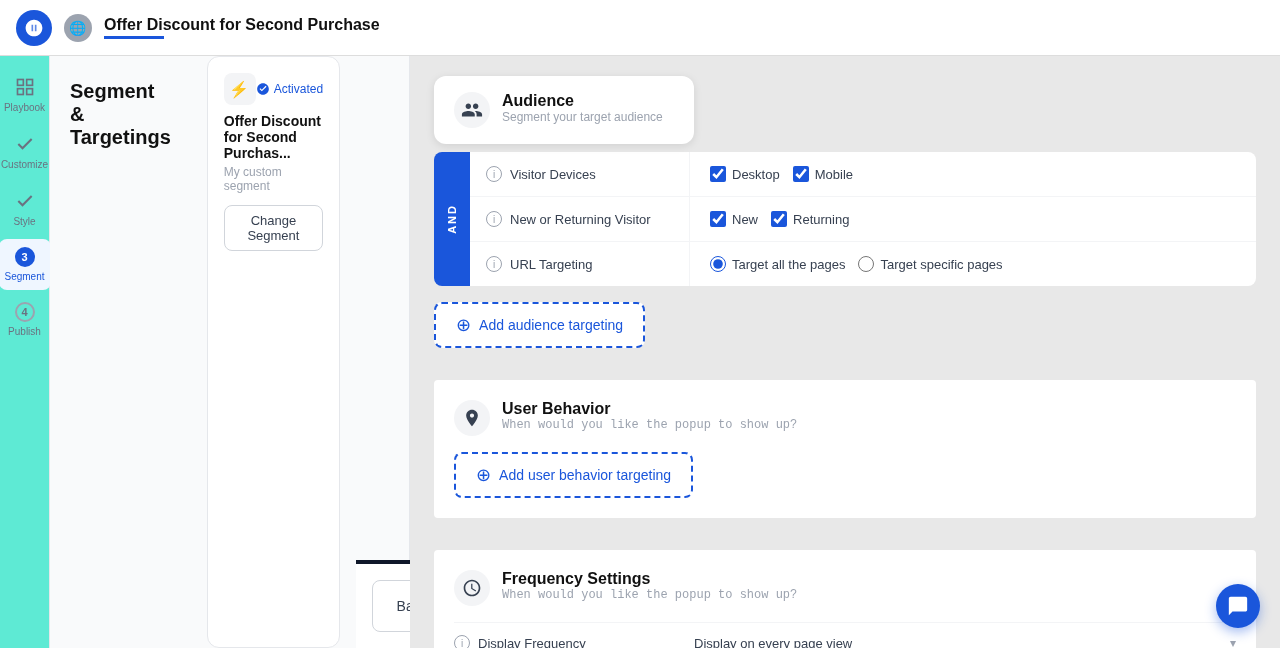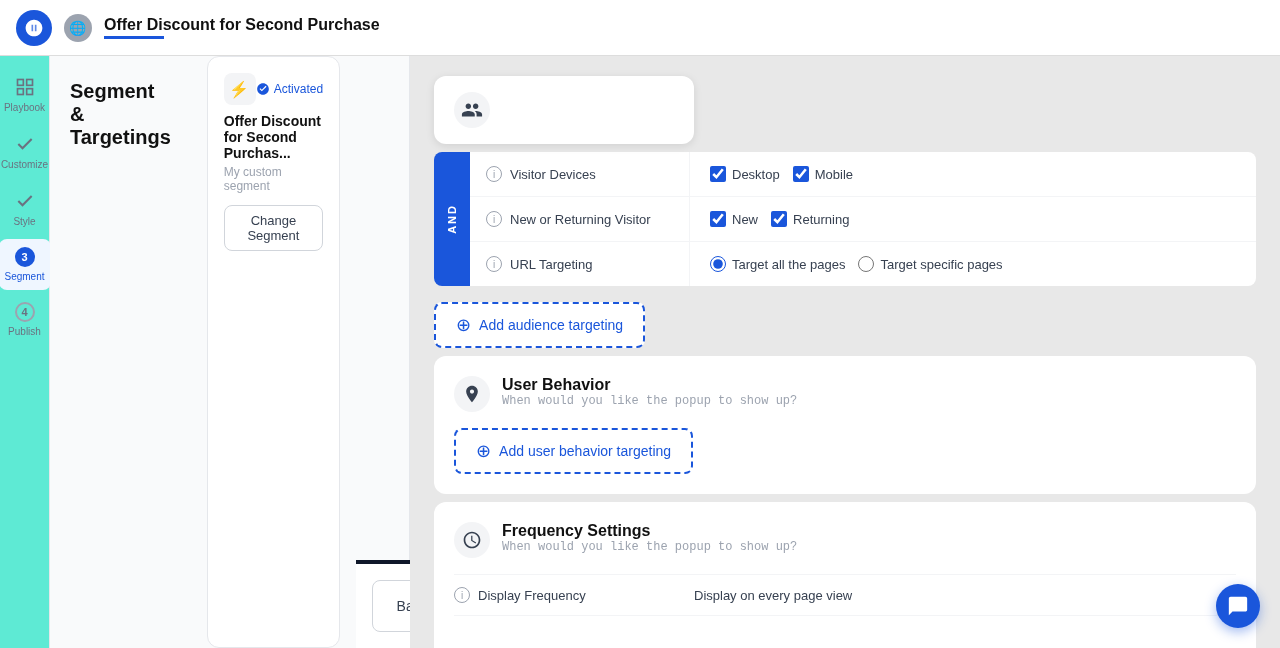--- a/index.html
+++ b/index.html
@@ -302,23 +302,23 @@
       color: #1a56db;
       font-size: 14px;
       font-weight: 500;
       cursor: pointer;
       margin: 16px 0 0 0;
     }
 
     
     .section-block {
       background: #fff;
-      border-radius: 12px;
+      border-radius: 4px;
       padding: 20px;
-      margin-top: 8px;
+      margin-top: 32px;
     }
     .section-header {
       display: flex;
       align-items: flex-start;
       gap: 12px;
       margin-bottom: 16px;
     }
     .section-icon {
       width: 36px; height: 36px;
       border-radius: 50%;
@@ -461,20 +461,24 @@
     </div>
   </div>
 
   <div class="right-panel">
 
     <div class="audience-tooltip">
       <div class="audience-tooltip-icon">
         <svg width="22" height="22" viewBox="0 0 24 24" fill="#374151">
             <path d="M16 11c1.66 0 2.99-1.34 2.99-3S17.66 5 16 5c-1.66 0-3 1.34-3 3s1.34 3 3 3zm-8 0c1.66 0 2.99-1.34 2.99-3S9.66 5 8 5C6.34 5 5 6.34 5 8s1.34 3 3 3zm0 2c-2.33 0-7 1.17-7 3.5V19h14v-2.5c0-2.33-4.67-3.5-7-3.5zm8 0c-.29 0-.62.02-.97.05 1.16.84 1.97 1.97 1.97 3.45V19h6v-2.5c0-2.33-4.67-3.5-7-3.5z"></path>
           </svg>
+      </div>
+      <div>
+        <h3>Audience</h3>
+        <p>Segment your target audience</p>
       </div>
     </div>
 
     <div style="display:flex; margin-top: 8px;">
 
       <div style="width:36px; background:#1a56db; border-radius: 8px 0 0 8px; display:flex; align-items:center; justify-content:center;">
         <span style="color:white; font-size:11px; font-weight:700; letter-spacing:2px; writing-mode:vertical-rl; transform:rotate(180deg);">AND</span>
       </div>
 
       <div style="flex:1; background:#fff; border-radius: 0 8px 8px 0; overflow:hidden;">

